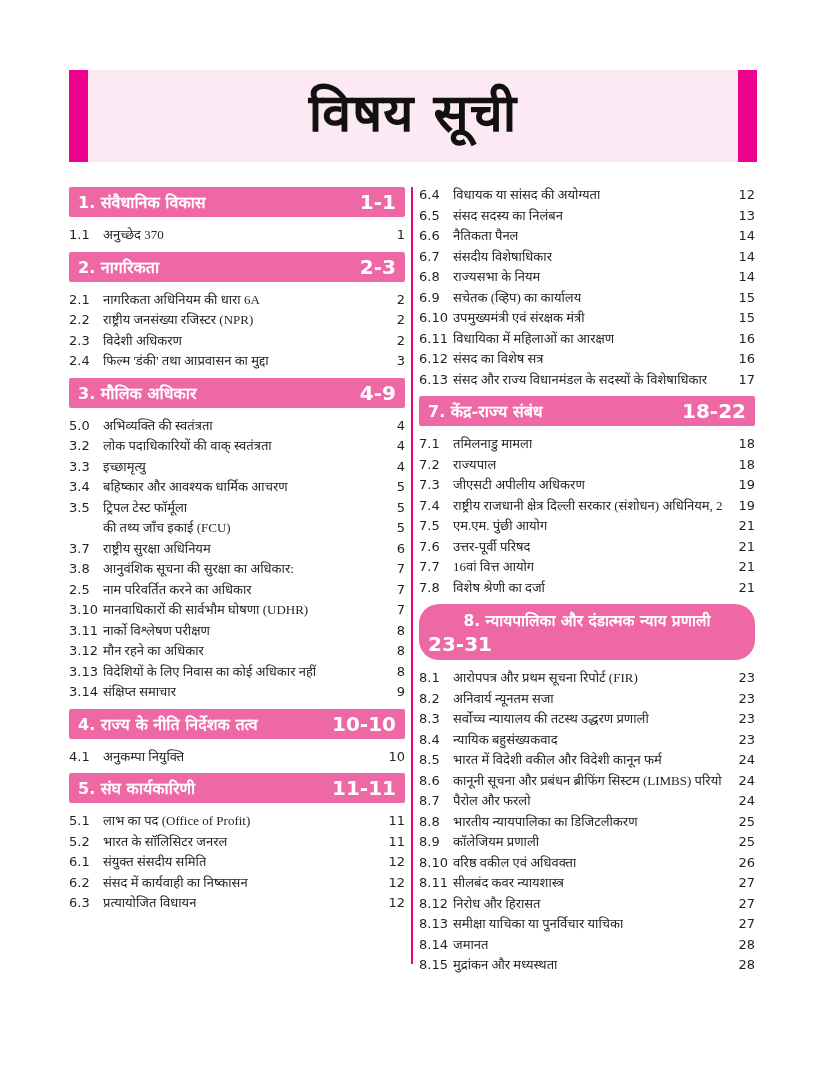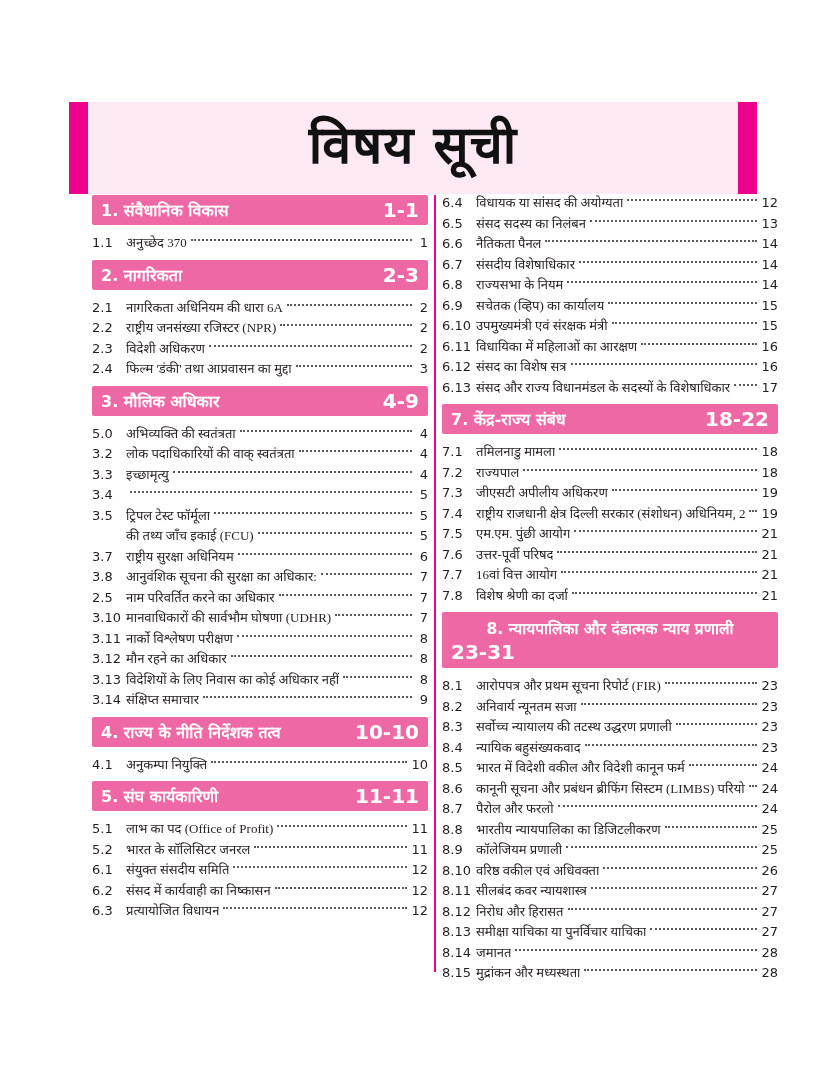--- a/index.html
+++ b/index.html
@@ -10,48 +10,48 @@
   }
   *{margin:0;padding:0;box-sizing:border-box;}
   html,body{background:#fff;}
   body{
     width:825px;height:1065px;position:relative;
     font-family:"DejaVu Sans","Liberation Sans",sans-serif;
     color:var(--ink);
   }
   .banner{
     position:absolute;left:69px;top:70px;width:688px;height:92px;
-    background:var(--banner-bg);display:flex;align-items:center;margin-top:32px;
+    background:var(--banner-bg);display:flex;align-items:center;
   }
   .banner .bar-end{width:19px;height:100%;background:var(--accent);flex:0 0 auto;}
   .banner .title{
     flex:1;text-align:center;font-size:52px;font-weight:bold;color:#111;
     letter-spacing:1px;line-height:1;padding-bottom:6px;
   }
   .content{
-    position:absolute;left:69px;top:193px;width:688px;
-    display:flex;align-items:stretch;margin-left:23px;
+    position:absolute;left:69px;top:185px;width:688px;
+    display:flex;align-items:stretch;
   }
   .col{width:336px;flex:0 0 auto;}
   .v-divider{width:2px;background:var(--accent);margin:2px 6px 12px 6px;flex:0 0 auto;}
   .section-bar{
     background:var(--bar);color:#fff;font-weight:bold;
     height:30px;margin:6px 0 8px;padding:0 9px;border-radius:2px;
     display:flex;justify-content:space-between;align-items:center;
     font-size:16px;white-space:nowrap;overflow:hidden;
   }
   .section-bar:first-child{margin-top:2px;}
   .section-bar .range{font-size:20px;flex:0 0 auto;padding-left:8px;}
   .section-bar.two-line{
-    height:56px;flex-direction:column;align-items:stretch;justify-content:center;
+    height:56px;flex-direction:column;align-items:stretch;justify-content:center;border-radius:20px;
   }
   .section-bar.two-line .sec-title{text-align:center;line-height:24px;font-size:15.5px;}
   .section-bar.two-line .range{text-align:left;line-height:22px;padding-left:0;}
   .toc-item{
-    display:flex;align-items:center;
+    display:flex;align-items:flex-start;
     font-size:13px;line-height:20.5px;overflow:hidden;
   }
   .toc-item .num{width:34px;flex:0 0 auto;}
   .toc-item .t{white-space:nowrap;overflow:hidden;flex:0 1 auto;font-family:Liberation Serif, serif;}
   .toc-item .leader{
     flex:1 1 8px;min-width:8px;border-bottom:2px dotted #595959;
     margin:0 4px;transform:translateY(-3px);
   }
   .toc-item .pg{flex:0 0 auto;text-align:right;min-width:12px;}
   .toc-item.cont .num{visibility:hidden;}
@@ -122,20 +122,21 @@
         <span class="pg">4</span>
       </div>
       <div class="toc-item">
         <span class="num">3.3</span>
         <span class="t">इच्छामृत्यु</span>
         <span class="leader"></span>
         <span class="pg">4</span>
       </div>
       <div class="toc-item">
         <span class="num">3.4</span>
+        <span class="t">बहिष्कार और आवश्यक धार्मिक आचरण</span>
         <span class="leader"></span>
         <span class="pg">5</span>
       </div>
       <div class="toc-item">
         <span class="num">3.5</span>
         <span class="t">ट्रिपल टेस्ट फॉर्मूला</span>
         <span class="leader"></span>
         <span class="pg">5</span>
       </div>
       <div class="toc-item cont">

